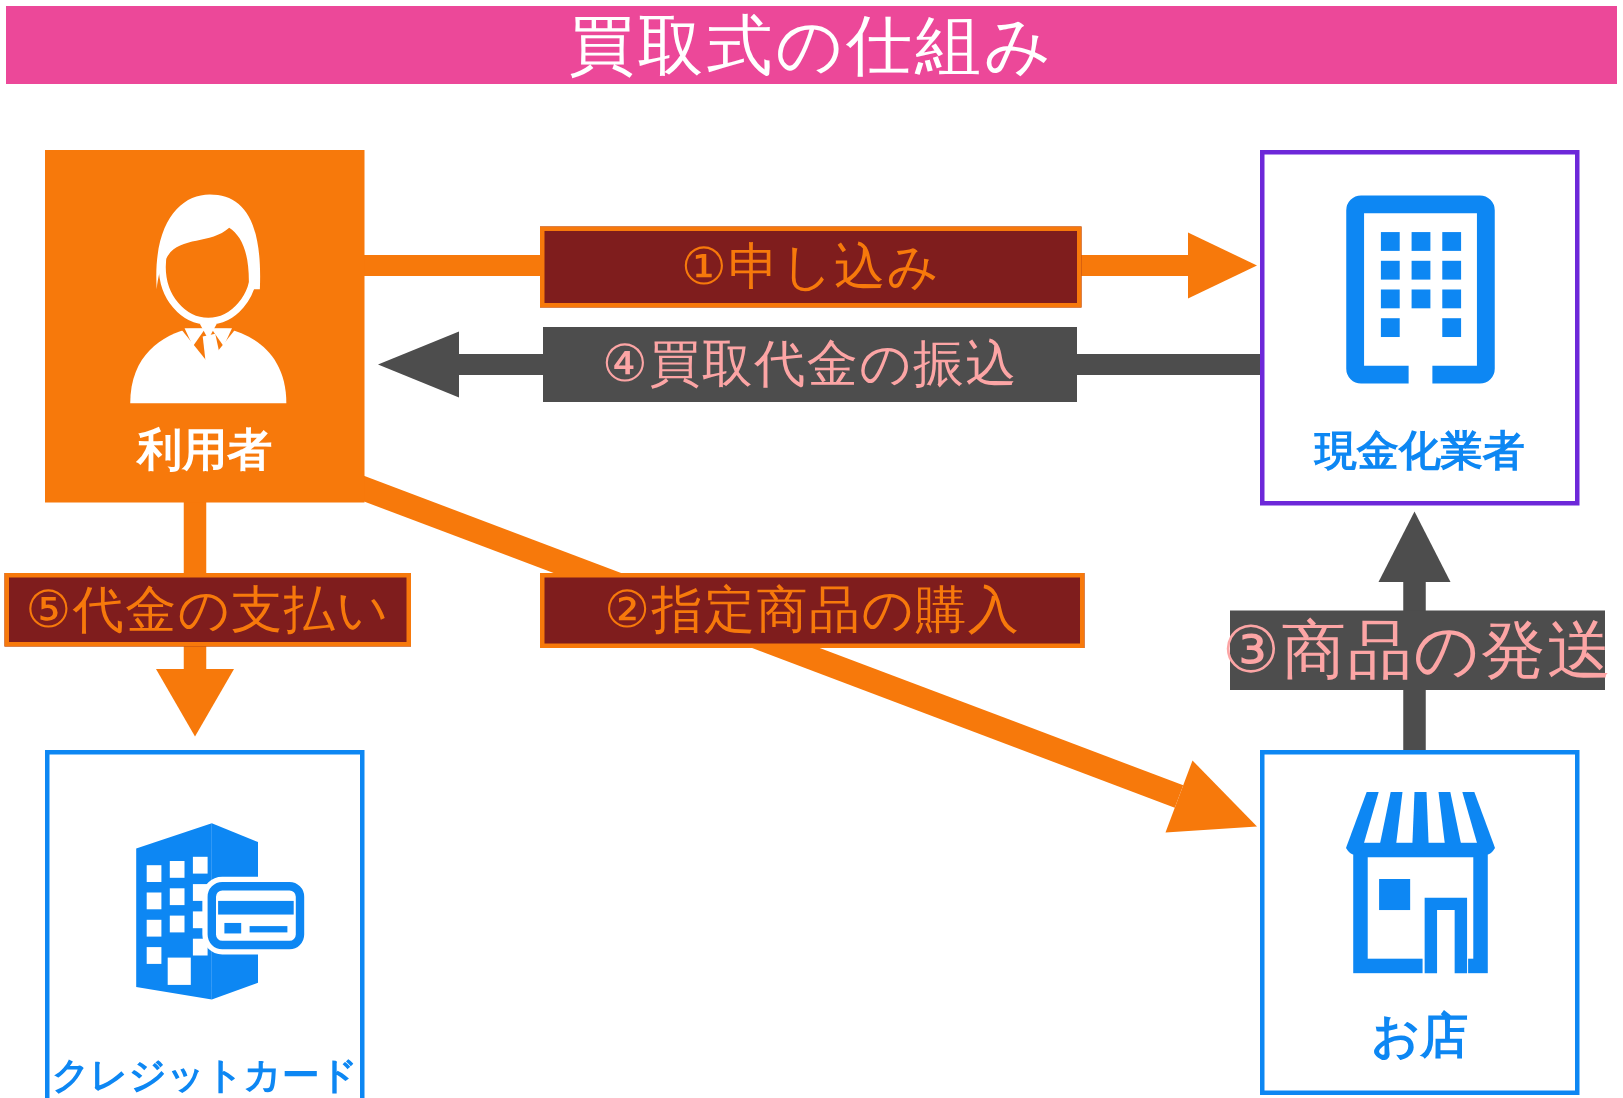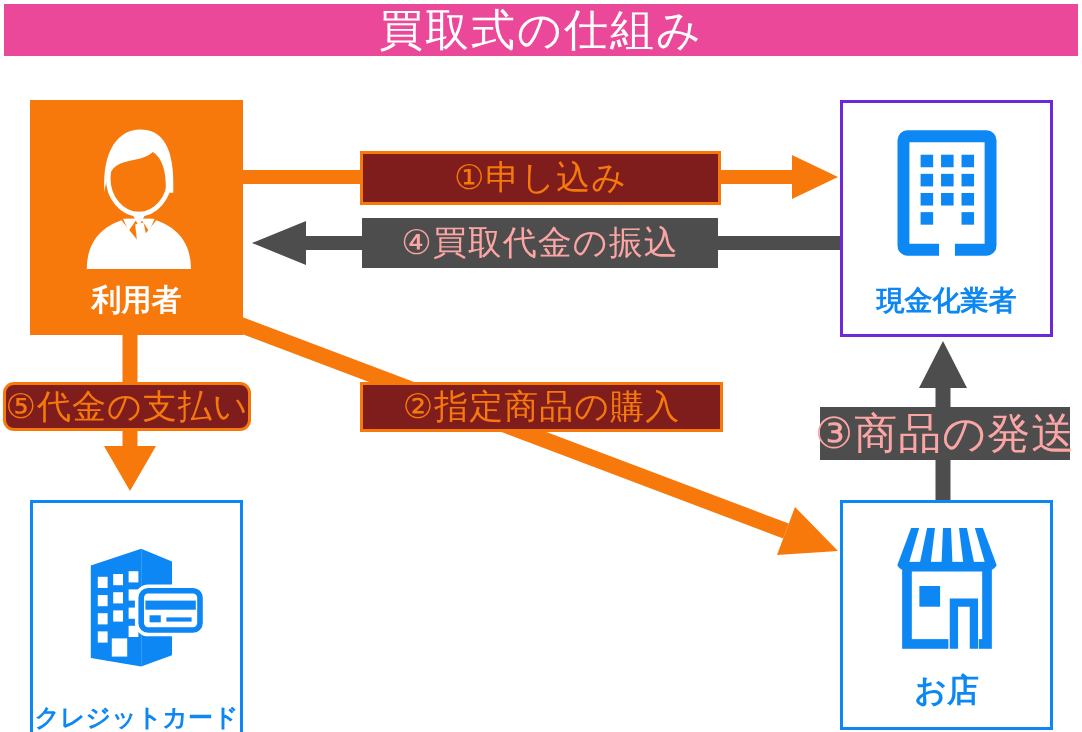--- a/index.html
+++ b/index.html
@@ -33,21 +33,21 @@
   .node-shop .node-label{color:#0D87F3;font-size:32px;margin-bottom:14px;}
   
   .flow-label{
     position:absolute;z-index:3;display:flex;align-items:center;justify-content:center;
     box-sizing:border-box;font-size:34px;letter-spacing:1px;white-space:nowrap;
   }
   .flow-orange{background:#7f1d1d;border:3px solid #F7790B;color:#F7790B;}
   .flow-gray{background:#4D4D4D;color:#fca5a5;}
   .flow-apply{left:360px;top:151px;width:361px;height:54px;}
   .flow-transfer{left:362px;top:218px;width:356px;height:50px;}
-  .flow-payment{left:3px;top:382px;width:248px;height:49px;border-radius:11px;}
+  .flow-payment{left:3px;top:382px;width:271px;height:49px;}
   .flow-purchase{left:360px;top:382px;width:363px;height:50px;}
   .flow-ship{left:820px;top:407px;width:250px;height:53px;font-size:43px;}
 </style>
 </head>
 <body>
 
 <div class="canvas">
 
   <div class="header">買取式の仕組み</div>
 

